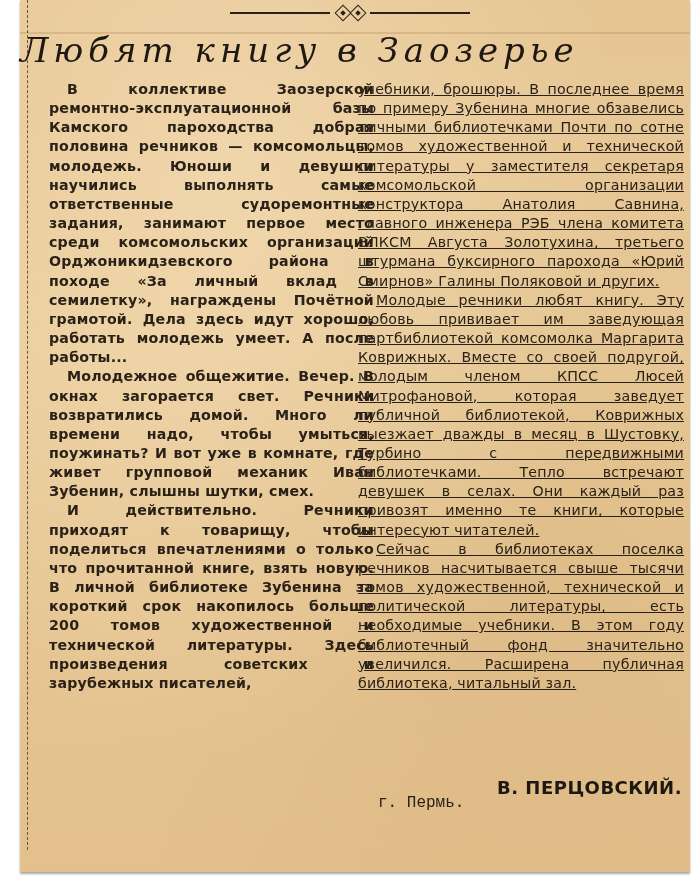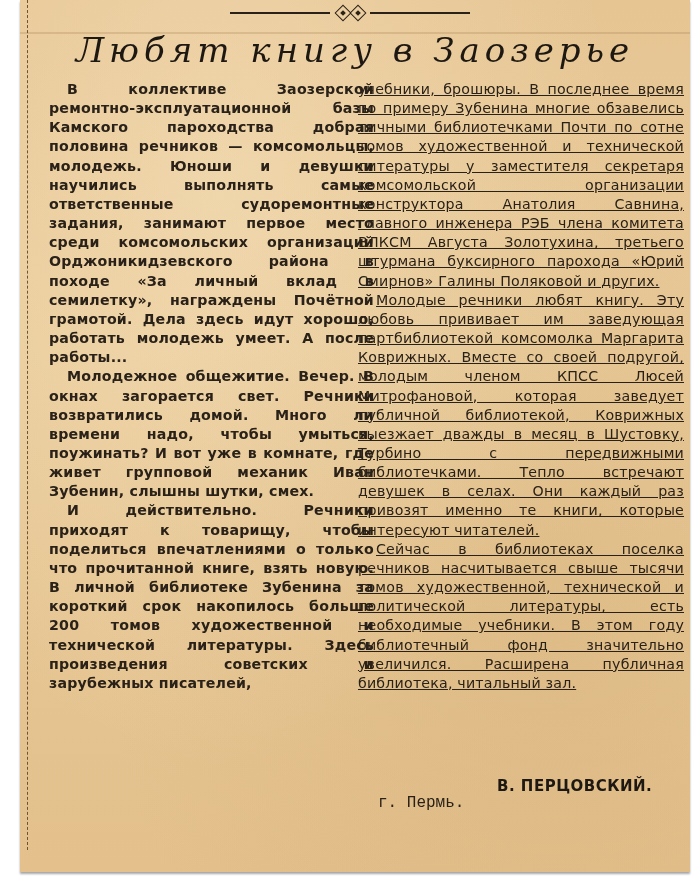--- a/index.html
+++ b/index.html
@@ -35,35 +35,35 @@
     .ornament .diamond {
       position: absolute; top: 1px; width: 10px; height: 10px;
       border: 1.5px solid #2a2118; transform: rotate(45deg);
     }
     .ornament .diamond::after {
       content: ""; position: absolute; left: 2.5px; top: 2.5px; width: 4px; height: 4px; background: #2a2118;
     }
     .ornament .d1 { left: 107px; }
     .ornament .d2 { left: 122px; }
     .title {
-      position: absolute; top: 30px; left: 0; width: 670px; text-align: center;
+      position: absolute; top: 30px; left: 0; width: 670px; text-align: left;
       font-family: "DejaVu Serif", serif; font-style: italic; font-size: 34px;
       letter-spacing: 5px; color: #1e1812;
     }
     .col {
       position: absolute; top: 80px; width: 325px;
       font-family: "DejaVu Sans", sans-serif; font-size: 14.2px; line-height: 19.15px;
       color: #2a2118; text-align: justify; letter-spacing: 0.2px;
     }
     .col1 { left: 29px; font-weight: bold; }
     .col2 { left: 338px; width: 326px; text-decoration: underline; }
     .col p { margin: 0; text-indent: 18px; }
     .signature {
       position: absolute; top: 777px; left: 477px;
-      font-family: "DejaVu Sans", sans-serif; font-weight: bold; font-size: 15px; color: #1e1812; letter-spacing: 0.5px;
+      font-family: "DejaVu Sans", sans-serif; font-weight: bold; font-size: 18px; color: #1e1812; letter-spacing: 0.5px;
     }
     .place {
       position: absolute; top: 794px; left: 358px;
       font-family: Liberation Mono, monospace; font-size: 16px; color: #2a2118;
     }
   </style>
 </head>
 <body>
 
 <div class="paper">

